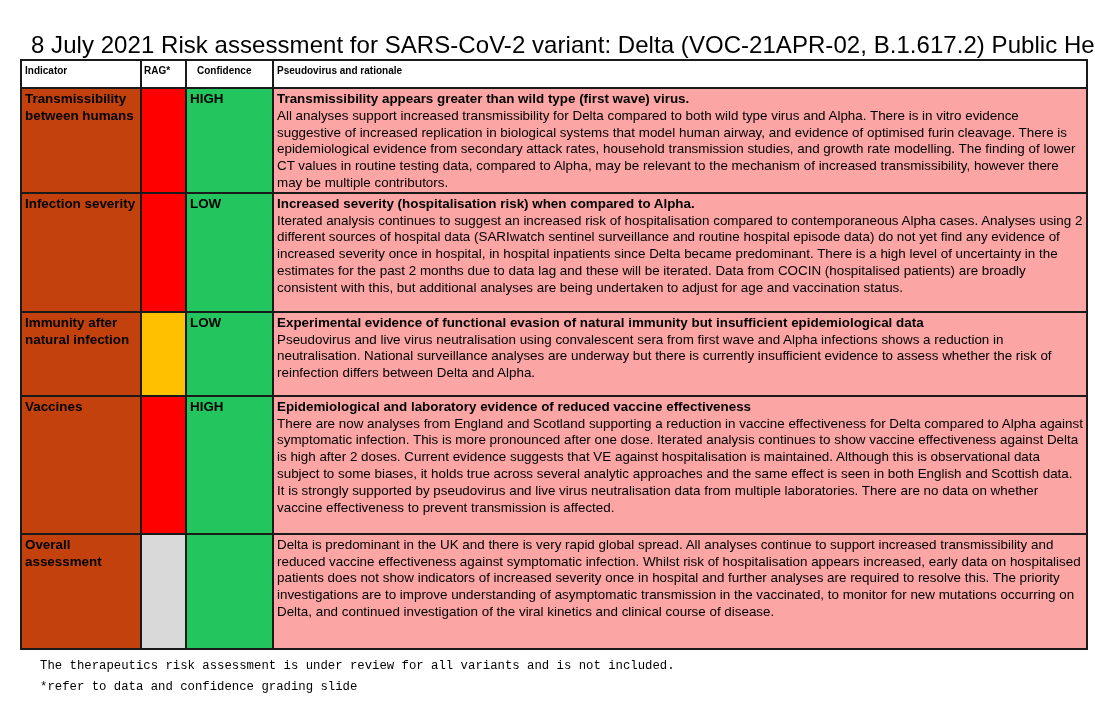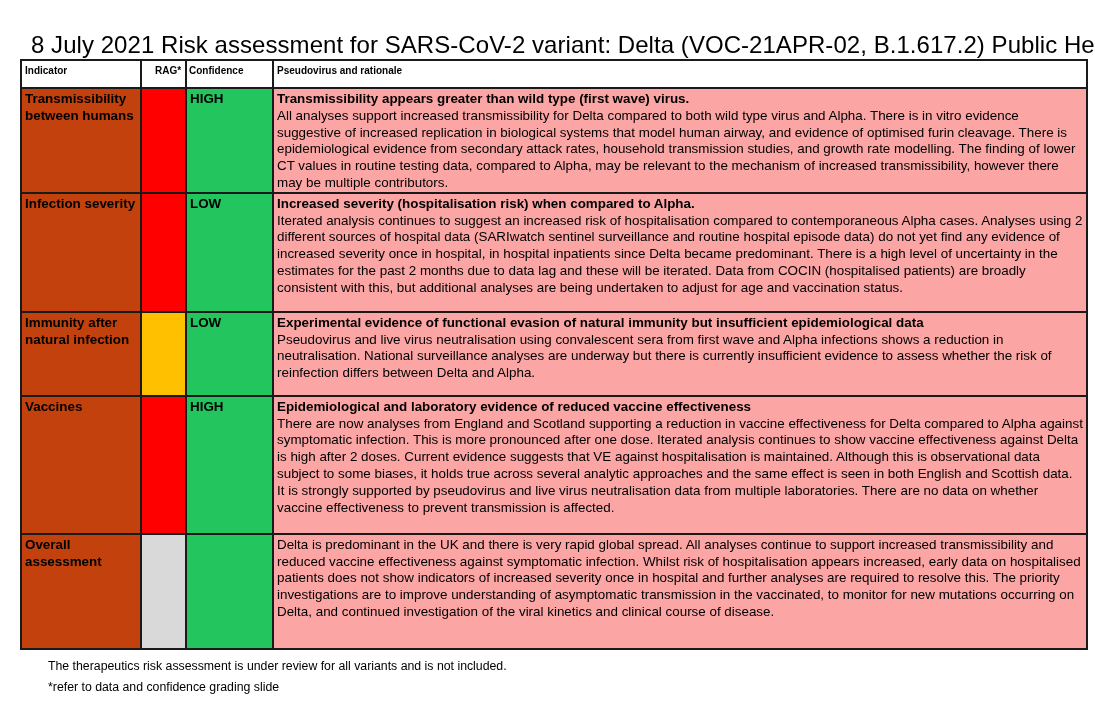--- a/index.html
+++ b/index.html
@@ -11,40 +11,40 @@
              border-collapse: collapse; table-layout: fixed; }
   table.ra td { border: 2px solid #1a1a1a; vertical-align: top; padding: 2px 3px 0 3px;
                 font-size: 13.4px; line-height: 16.8px; }
   table.ra tr.hdr td { font-weight: bold; font-size: 10px; height: 24px; background: #fff; }
   col.c-ind { width: 120px; } col.c-rag { width: 45px; } col.c-conf { width: 87px; } col.c-ass { width: 814px; }
   td.ind { font-weight: bold; font-size: 14px; line-height: 18px; background: #c2410c; }
   td.conf { background: #22c55e; font-weight: bold; font-size: 14px; }
   td.ass { background: #fca5a5; }
   td.rag { padding: 0; }
   .ass-title { font-weight: bold; }
-  .footer { position: absolute; left: 40px; font-family: Liberation Sans, sans-serif; font-size: 12.3px; margin-left: 8px; }
+  .footer { position: absolute; left: 40px; font-family: Liberation Mono, monospace; font-size: 12.3px; }
   .f1 { top: 659px; } .f2 { top: 680px; }
 </style>
 </head>
 <body>
 
 <div class="title">8 July 2021 Risk assessment for SARS-CoV-2 variant: Delta (VOC-21APR-02, B.1.617.2)  Public Health England</div>
 
 <table class="ra">
   <colgroup>
       <col class="c-ind">
       <col class="c-rag">
       <col class="c-conf">
       <col class="c-ass">
     </colgroup>
   <tbody>
       <tr class="hdr">
     <td>Indicator</td>
-    <td style="padding-left:13px;">RAG*</td>
-    <td style="padding-left:2px;">Confidence</td>
+    <td style="padding-left:2px;">RAG*</td>
+    <td style="padding-left:10px;">Confidence</td>
     <td>Pseudovirus and rationale</td>
   </tr>
   <tr style="height:104px;">
     <td class="ind">Transmissibility between humans</td>
     <td class="rag" style="background: rgb(255, 0, 0);"></td>
     <td class="conf">HIGH</td>
     <td class="ass">
       <div class="ass-title">Transmissibility appears greater than wild type (first wave) virus.</div>
       <div>All analyses support increased transmissibility for Delta compared to both wild type virus and Alpha. There is in vitro evidence suggestive of increased replication in biological systems that model human airway, and evidence of optimised furin cleavage. There is epidemiological evidence from secondary attack rates, household transmission studies, and growth rate modelling. The finding of lower CT values in routine testing data, compared to Alpha, may be relevant to the mechanism of increased transmissibility, however there may be multiple contributors.</div>
     </td>

